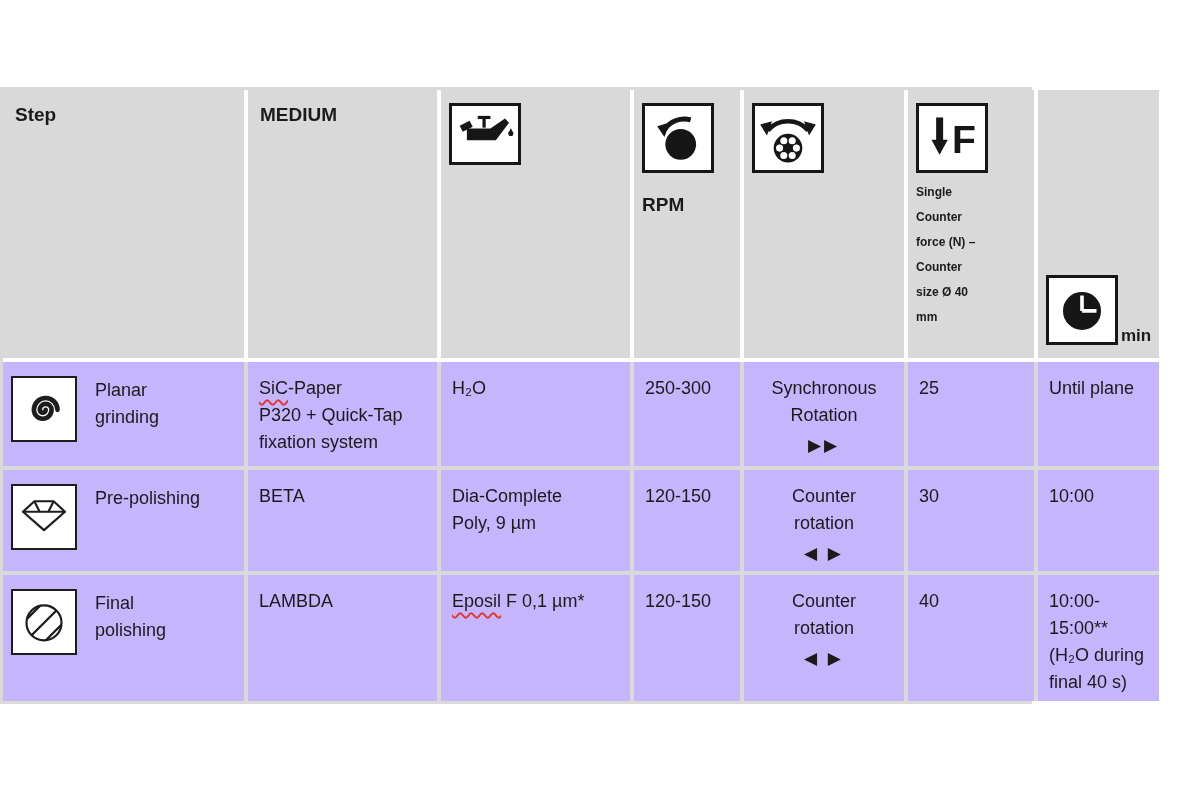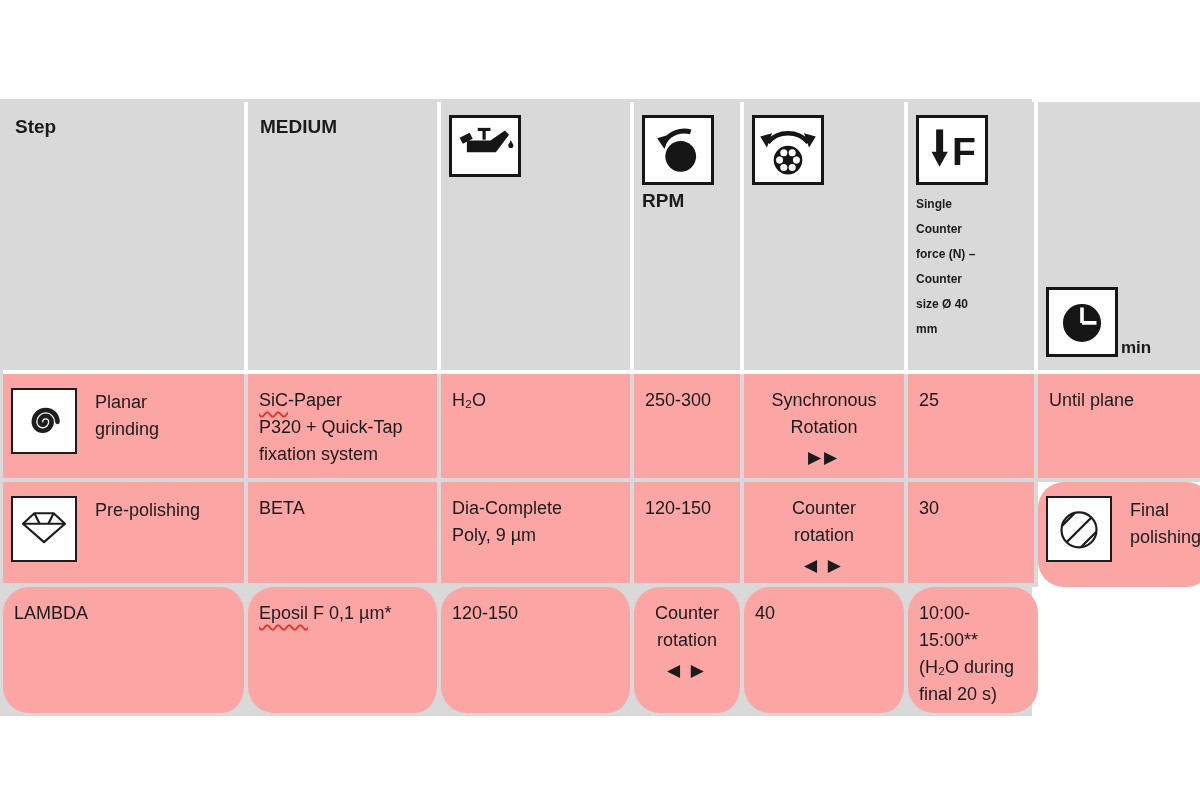--- a/index.html
+++ b/index.html
@@ -3,43 +3,43 @@
 <meta charset="utf-8">
 <style>
   * { margin:0; padding:0; box-sizing:border-box; }
   html,body { background:#fff; }
   .page {
     position:relative; width:1200px; height:800px; background:#ffffff;
     font-family:"Liberation Sans","DejaVu Sans",sans-serif; color:#1b1b1b;
     overflow:hidden;
   }
   .tbl {
-    position:absolute; left:0; top:99px; width:1032px;
+    position:absolute; left:0; top:87px; width:1032px;
     background:#d9d9d9; padding:3px;
     display:grid;
     grid-template-columns:245px 193px 193px 110px 164px 130px 1fr;
     grid-template-rows:272px 108px 105px 126px;
   }
   
   .h { background:#d9d9d9; border-right:4px solid #ffffff; border-bottom:4px solid #ffffff; }
   .h.lastcol { border-right:none; }
   
-  .c { background:#fca5a5; border-right:4px solid #d9d9d9; border-bottom:4px solid #d9d9d9; font-size:18px; line-height:27px; }
+  .c { background:#c4b5fd; border-right:4px solid #d9d9d9; border-bottom:4px solid #d9d9d9; font-size:18px; line-height:27px; }
   .c.lastcol { border-right:none; }
-  .c.lastrow { border-bottom:none;border-radius:26px; }
+  .c.lastrow { border-bottom:none; }
 
   .h-label { padding:14px 12px; font-size:19px; font-weight:bold; }
   .h-icons { padding:13px 8px; font-weight:bold; }
 
   .ibox {
     width:72px; height:70px; background:#ffffff; border:3px solid #161616;
     display:flex; align-items:center; justify-content:center; flex:0 0 auto;
   }
   .ibox.oil { height:62px; }
-  .rpm-label { font-size:19px; font-weight:bold; margin-top:5px; }
+  .rpm-label { font-size:19px; font-weight:bold; margin-top:21px; }
   .force-caption { font-size:12px; line-height:25px; font-weight:bold; margin-top:7px; }
   .time-head { display:flex; align-items:flex-end; }
   .min-label { font-size:17px; font-weight:bold; margin-left:3px; line-height:1; margin-bottom:1px; }
 
   .c.pad { padding:13px 11px; }
   .step-cell { display:flex; padding:12px 8px; }
   .sbox {
     width:66px; height:66px; background:#fff; border:2.5px solid #1d1d1d; flex:0 0 auto;
     display:flex; align-items:center; justify-content:center; margin-top:2px;
   }
@@ -224,20 +224,25 @@
           <div>Counter</div>
           <div>rotation</div>
         </div>
       <div class="arrows">◀ ▶</div>
     </div>
 
     <div class="c pad">
       <span>30</span>
     </div>
 
+    <div class="c pad lastcol">
+      <div>
+          <div>10:00</div>
+        </div>
+    </div>
 
     <div class="c step-cell lastrow">
       <div class="sbox">
         <svg width="56" height="56" viewBox="0 0 64 64">
           <defs>
             <clipPath id="hatchclip">
                 <circle cx="32" cy="33" r="20"></circle>
               </clipPath>
           </defs>
           <circle cx="32" cy="33" r="20" fill="none" stroke="#1d1d1d" stroke-width="2.5"></circle>
@@ -274,18 +279,18 @@
 
     <div class="c pad lastrow">
       <span>40</span>
     </div>
 
     <div class="c pad lastcol lastrow">
       <div>
           <div>10:00-</div>
           <div>15:00**</div>
           <div>(H₂O during</div>
-          <div>final 20 s)</div>
+          <div>final 40 s)</div>
         </div>
     </div>
 
   </div>
 </div>
 
 </body></html>

